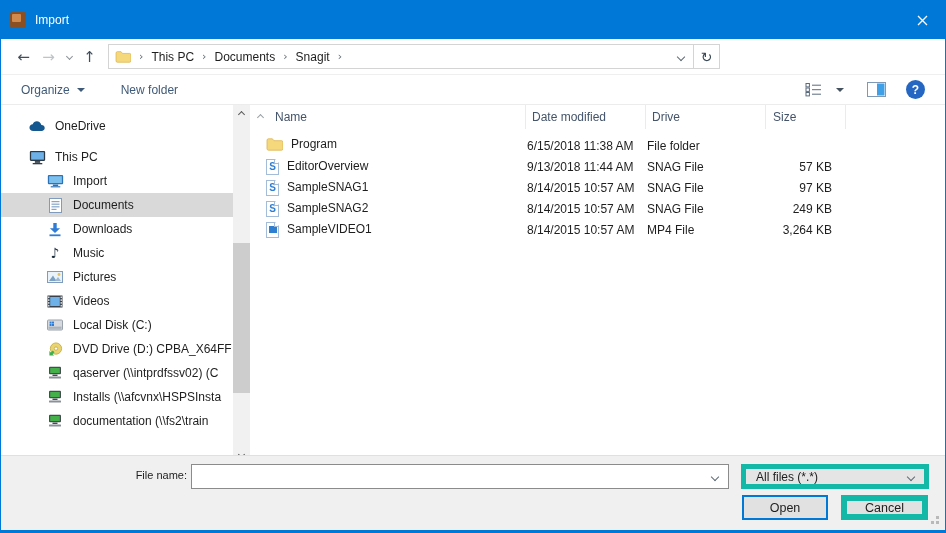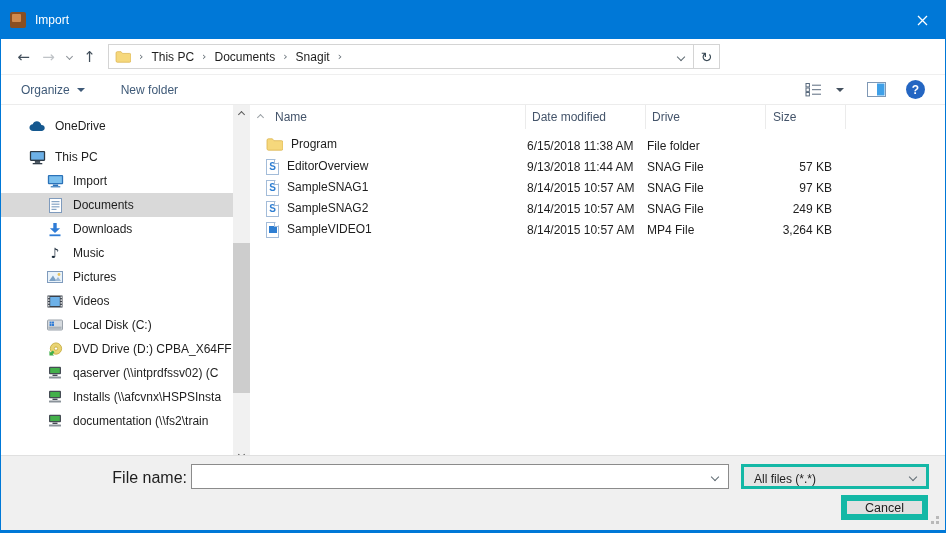--- a/index.html
+++ b/index.html
@@ -91,27 +91,27 @@
   .page { position:relative; width:13px; height:16px; background:#fff; border:1px solid #a3bcd9;
           display:flex; align-items:center; justify-content:center; }
   .page::after { content:""; position:absolute; top:-1px; right:-1px; width:0; height:0;
                  border-top:4px solid #fff; border-left:4px solid transparent;
                  box-shadow:-1px 1px 0 #a3bcd9; }
   .snag-s { color:#2e7ed2; font-weight:bold; font-size:10px; line-height:1; }
   .mp4-box { width:8px; height:7px; background:#2e7ed2; }
 
   
   .footer { position:absolute; left:0; right:0; bottom:0; height:75px; background:#f0f0f0; border-top:1px solid #e0e0e0; }
-  .fn-label { position:absolute; left:0; top:13px; width:186px; text-align:right; font-size:16px; }
+  .fn-label { position:absolute; left:0; top:13px; width:186px; text-align:right; font-size:11px; }
   .fn-combo { position:absolute; left:190px; top:8px; width:538px; height:25px; background:#fff;
               border:1px solid #8b8b8b; display:flex; align-items:center; }
   .fn-input { flex:1; border:0; outline:0; height:100%; padding:0 8px; font:12.5px "Liberation Sans",sans-serif; background:transparent; }
   .combo-chev { width:26px; display:flex; align-items:center; justify-content:center; align-self:stretch; cursor:pointer; }
   .ft-select { position:absolute; left:740px; top:8px; width:188px; height:25px; background:#e5e5e5;
-               border:3px solid #14b8a6; display:flex; align-items:flex-end; padding-left:10px; cursor:pointer; }
+               border:5px solid #14b8a6; display:flex; align-items:center; padding-left:10px; cursor:pointer; }
   .ft-select .lbl { flex:1; }
   .btn { position:absolute; height:25px; background:#e1e1e1; display:flex; align-items:center; justify-content:center;
          font-size:12.5px; cursor:pointer; }
   .btn-open { left:741px; top:39px; width:86px; border:2px solid #0078d7; }
   .btn-cancel { left:840px; top:39px; width:87px; border:6px solid #14b8a6; }
   .grip { position:absolute; right:6px; bottom:6px; width:3px; height:3px; background:#b9b9b9;
           box-shadow:0 -5px 0 #b9b9b9, -5px 0 0 #b9b9b9; cursor:nwse-resize; }
 </style>
 </head>
 <body>
@@ -447,19 +447,22 @@
       <span class="combo-chev">
           <span class="chev"></span>
         </span>
     </div>
     <div class="ft-select">
       <span class="lbl">All files (*.*)</span>
       <span class="combo-chev">
           <span class="chev"></span>
         </span>
     </div>
+    <div class="btn btn-open">
+        <span>Open</span>
+      </div>
     <div class="btn btn-cancel">
         <span>Cancel</span>
       </div>
     <div class="grip"></div>
   </div>
 
 </div>
 
 </body></html>

